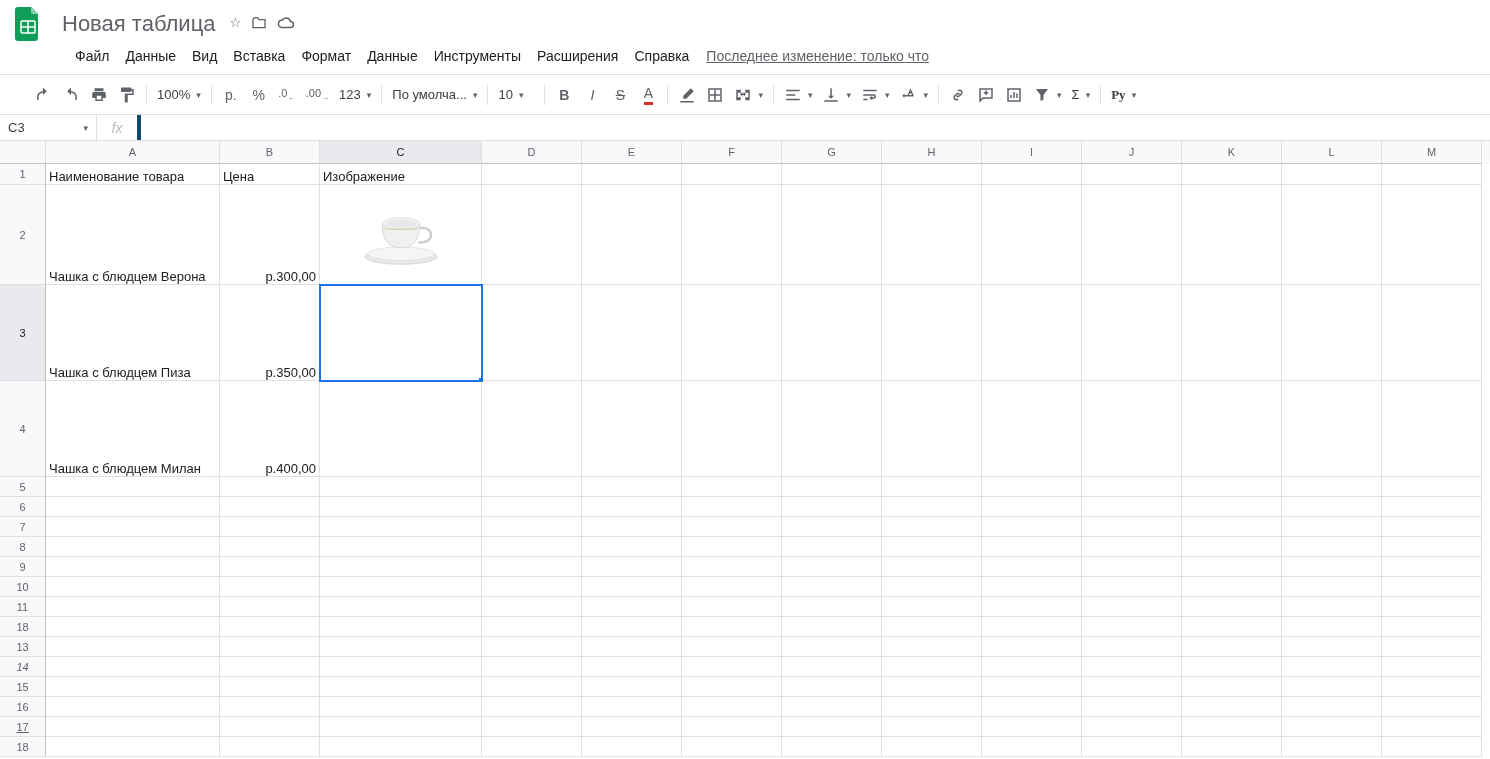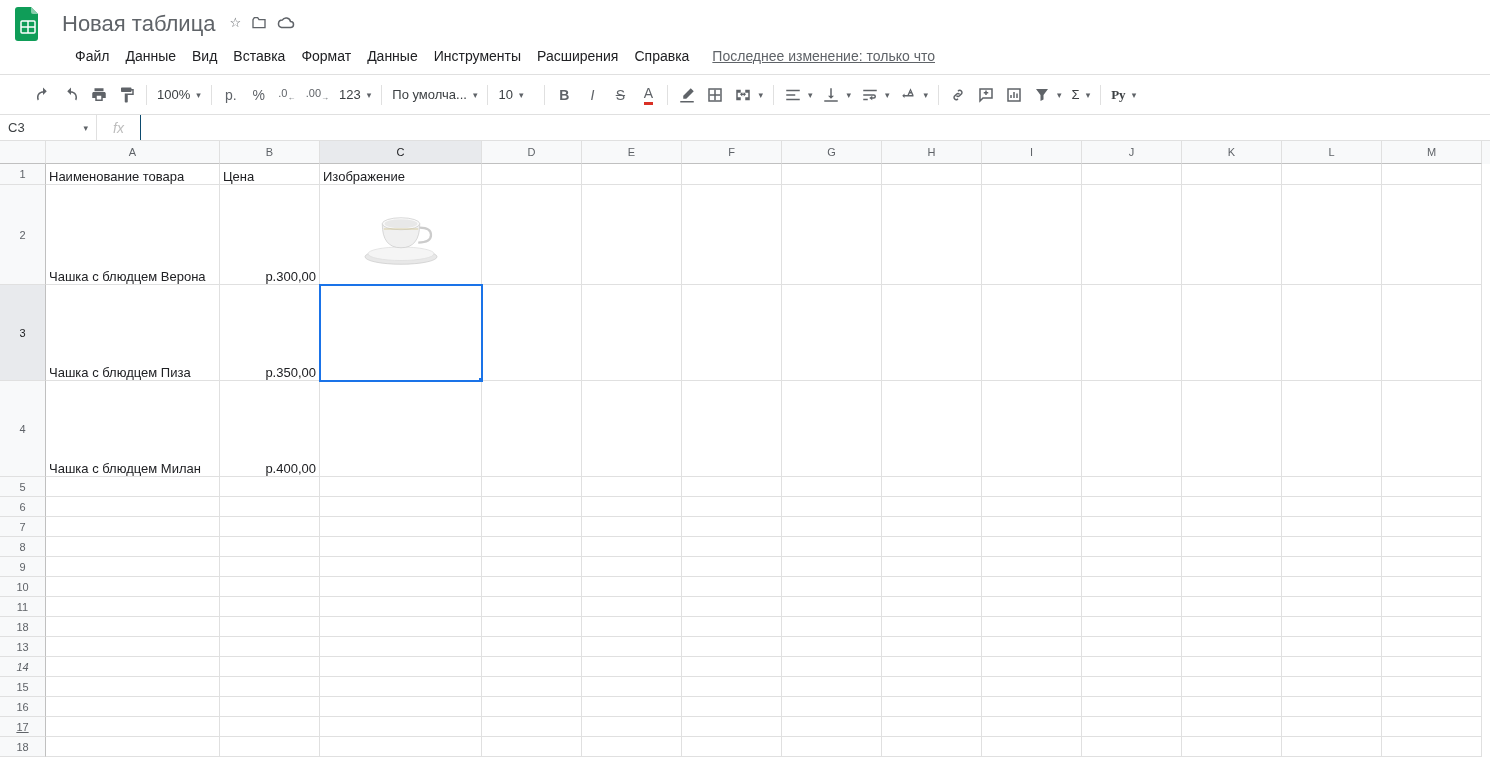--- a/index.html
+++ b/index.html
@@ -9,42 +9,42 @@
   .header { padding: 8px 8px 0 8px; }
   .title-row { display: flex; align-items: center; gap: 8px; height: 32px; }
   .logo { width: 40px; height: 40px; display: flex; align-items: center; justify-content: center; }
   .logo svg { width: 26px; height: 34px; }
   .doc-title { font-size: 22px; color: #5f6368; padding: 2px 6px; border-radius: 4px; }
   .title-icons { display: flex; gap: 10px; color: #5f6368; }
   .title-icons span { cursor: pointer; }
   
   .menu-row { display: flex; align-items: center; gap: 2px; padding: 4px 0 6px 60px; font-size: 14px; color: #202124; }
   .menu-item { padding: 4px 7px; border-radius: 4px; cursor: pointer; }
-  .last-edit { color: #5f6368; text-decoration: underline; margin-left: 14px; cursor: pointer; }
+  .last-edit { color: #5f6368; text-decoration: underline; margin-left: 8px; cursor: pointer; }
   
   .hr { border: 0; border-top: 1px solid #e0e0e0; }
   
   
   .toolbar { display: flex; align-items: center; gap: 2px; padding: 4px 18px 4px 30px; height: 40px; border-bottom: 1px solid #e0e0e0; }
   .tbtn { min-width: 26px; height: 26px; display: inline-flex; align-items: center; justify-content: center; cursor: pointer; border-radius: 2px; color: #5f6368; font-size: 14px; padding: 0 4px; }
   .tbtn svg { width: 18px; height: 18px; fill: #5f6368; }
   .sep { width: 1px; height: 20px; background: #e0e0e0; margin: 0 4px; }
   .dd { display: inline-flex; align-items: center; gap: 4px; padding: 0 4px; height: 26px; cursor: pointer; color: #3c4043; font-size: 13px; }
   .dd::after { content: "▾"; font-size: 9px; color: #5f6368; margin-left: 2px; }
   .dd-wide { min-width: 90px; }
   .text-red-underline { border-bottom: 3px solid #d93025; padding-bottom: 1px; }
   .bold { font-weight: bold; }
   .italic { font-style: italic; }
   .strike { text-decoration: line-through; }
   
   
   .formula-row { display: flex; align-items: center; height: 26px; border-bottom: 1px solid #e0e0e0; }
   .name-box { width: 97px; border-right: 1px solid #e0e0e0; padding: 0 8px; font-size: 13px; color: #3c4043; display: flex; align-items: center; justify-content: space-between; height: 100%; }
   .name-box::after { content: "▾"; font-size: 9px; color: #5f6368; }
-  .fx { width: 44px; text-align: center; color: #bdbdbd; font-style: italic; font-size: 14px; border-right: 1px solid #0c4a6e; height: 100%; display: flex; align-items: center; justify-content: center; }
+  .fx { width: 44px; text-align: center; color: #bdbdbd; font-style: italic; font-size: 14px; border-right: 4px solid #0c4a6e; height: 100%; display: flex; align-items: center; justify-content: center; }
   .formula-input { flex: 1; padding: 0 8px; height: 100%; }
   .corner { width: 46px; height: 23px; background: #f8f9fa; border-right: 1px solid #e0e0e0; border-bottom: 1px solid #c0c0c0; position: absolute; left: 0; top: 0; z-index: 3; }
   .grid { position: relative; }
   
   .col-headers { display: flex; position: sticky; top: 0; background: #f8f9fa; height: 23px; z-index: 2; }
   .col-h { border-right: 1px solid #e0e0e0; border-bottom: 1px solid #c0c0c0; display: flex; align-items: center; justify-content: center; font-size: 11px; color: #5f6368; cursor: pointer; }
   .col-h.sel { background: #e8eaed; color: #202124; }
   
   .row-wrap { display: flex; }
   .row-h { width: 46px; background: #f8f9fa; border-right: 1px solid #c0c0c0; border-bottom: 1px solid #e0e0e0; display: flex; align-items: center; justify-content: center; font-size: 11px; color: #5f6368; cursor: pointer; flex-shrink: 0; }

